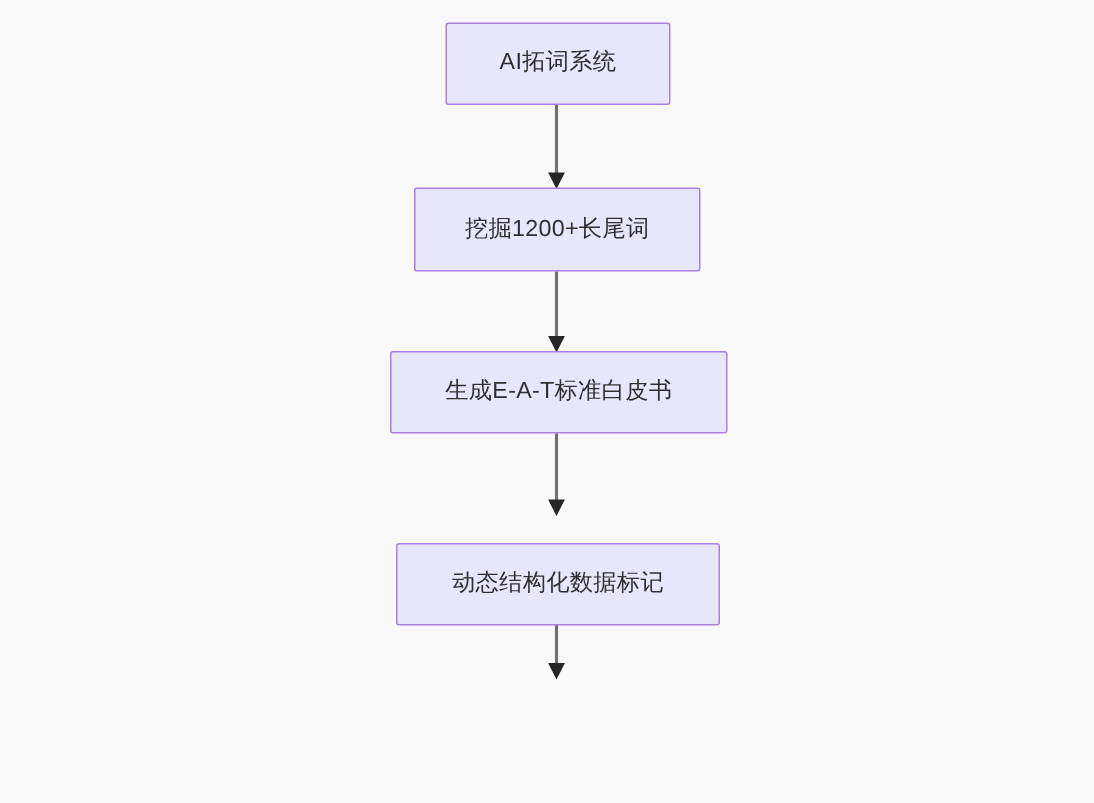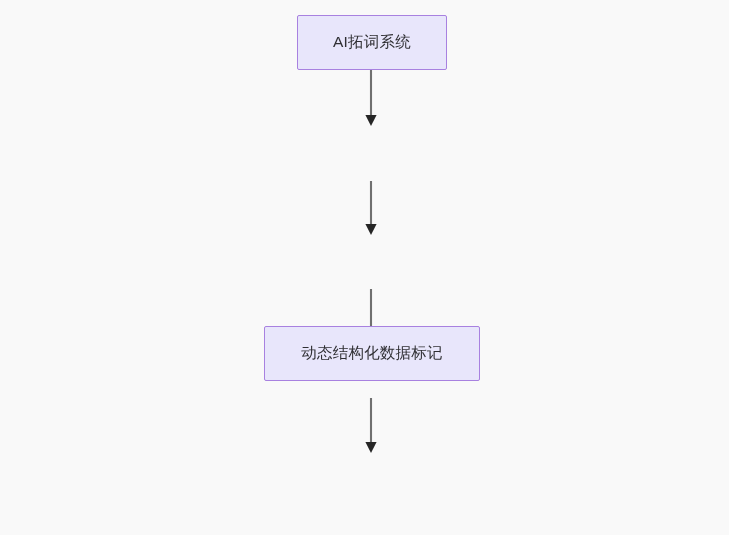--- a/index.html
+++ b/index.html
@@ -72,20 +72,26 @@
 
   <svg class="edge" style="left:361px; top:398px; width:20px; height:55px;" viewBox="0 0 20 55">
     <line class="edge-line" x1="10" y1="0" x2="10" y2="47"></line>
     <polygon class="edge-arrowhead" points="10,55 4.4,44 15.6,44"></polygon>
   </svg>
 
   <div class="node" style="left:297px; top:15px; width:150px; height:55px;">
     <span class="node-label">AI拓词系统</span>
   </div>
 
+  <div class="node" style="left:276px; top:125px; width:191px; height:56px;">
+    <span class="node-label">挖掘1200+长尾词</span>
+  </div>
 
+  <div class="node" style="left:260px; top:234px; width:225px; height:55px;">
+    <span class="node-label">生成E-A-T标准白皮书</span>
+  </div>
 
-  <div class="node" style="left:264px; top:326px; width:216px; height:55px;">
+  <div class="node" style="left:264px; top:362px; width:216px; height:55px;font-family:Liberation Mono, monospace;">
     <span class="node-label">动态结构化数据标记</span>
   </div>
 
 
 </div>
 
 </body></html>

